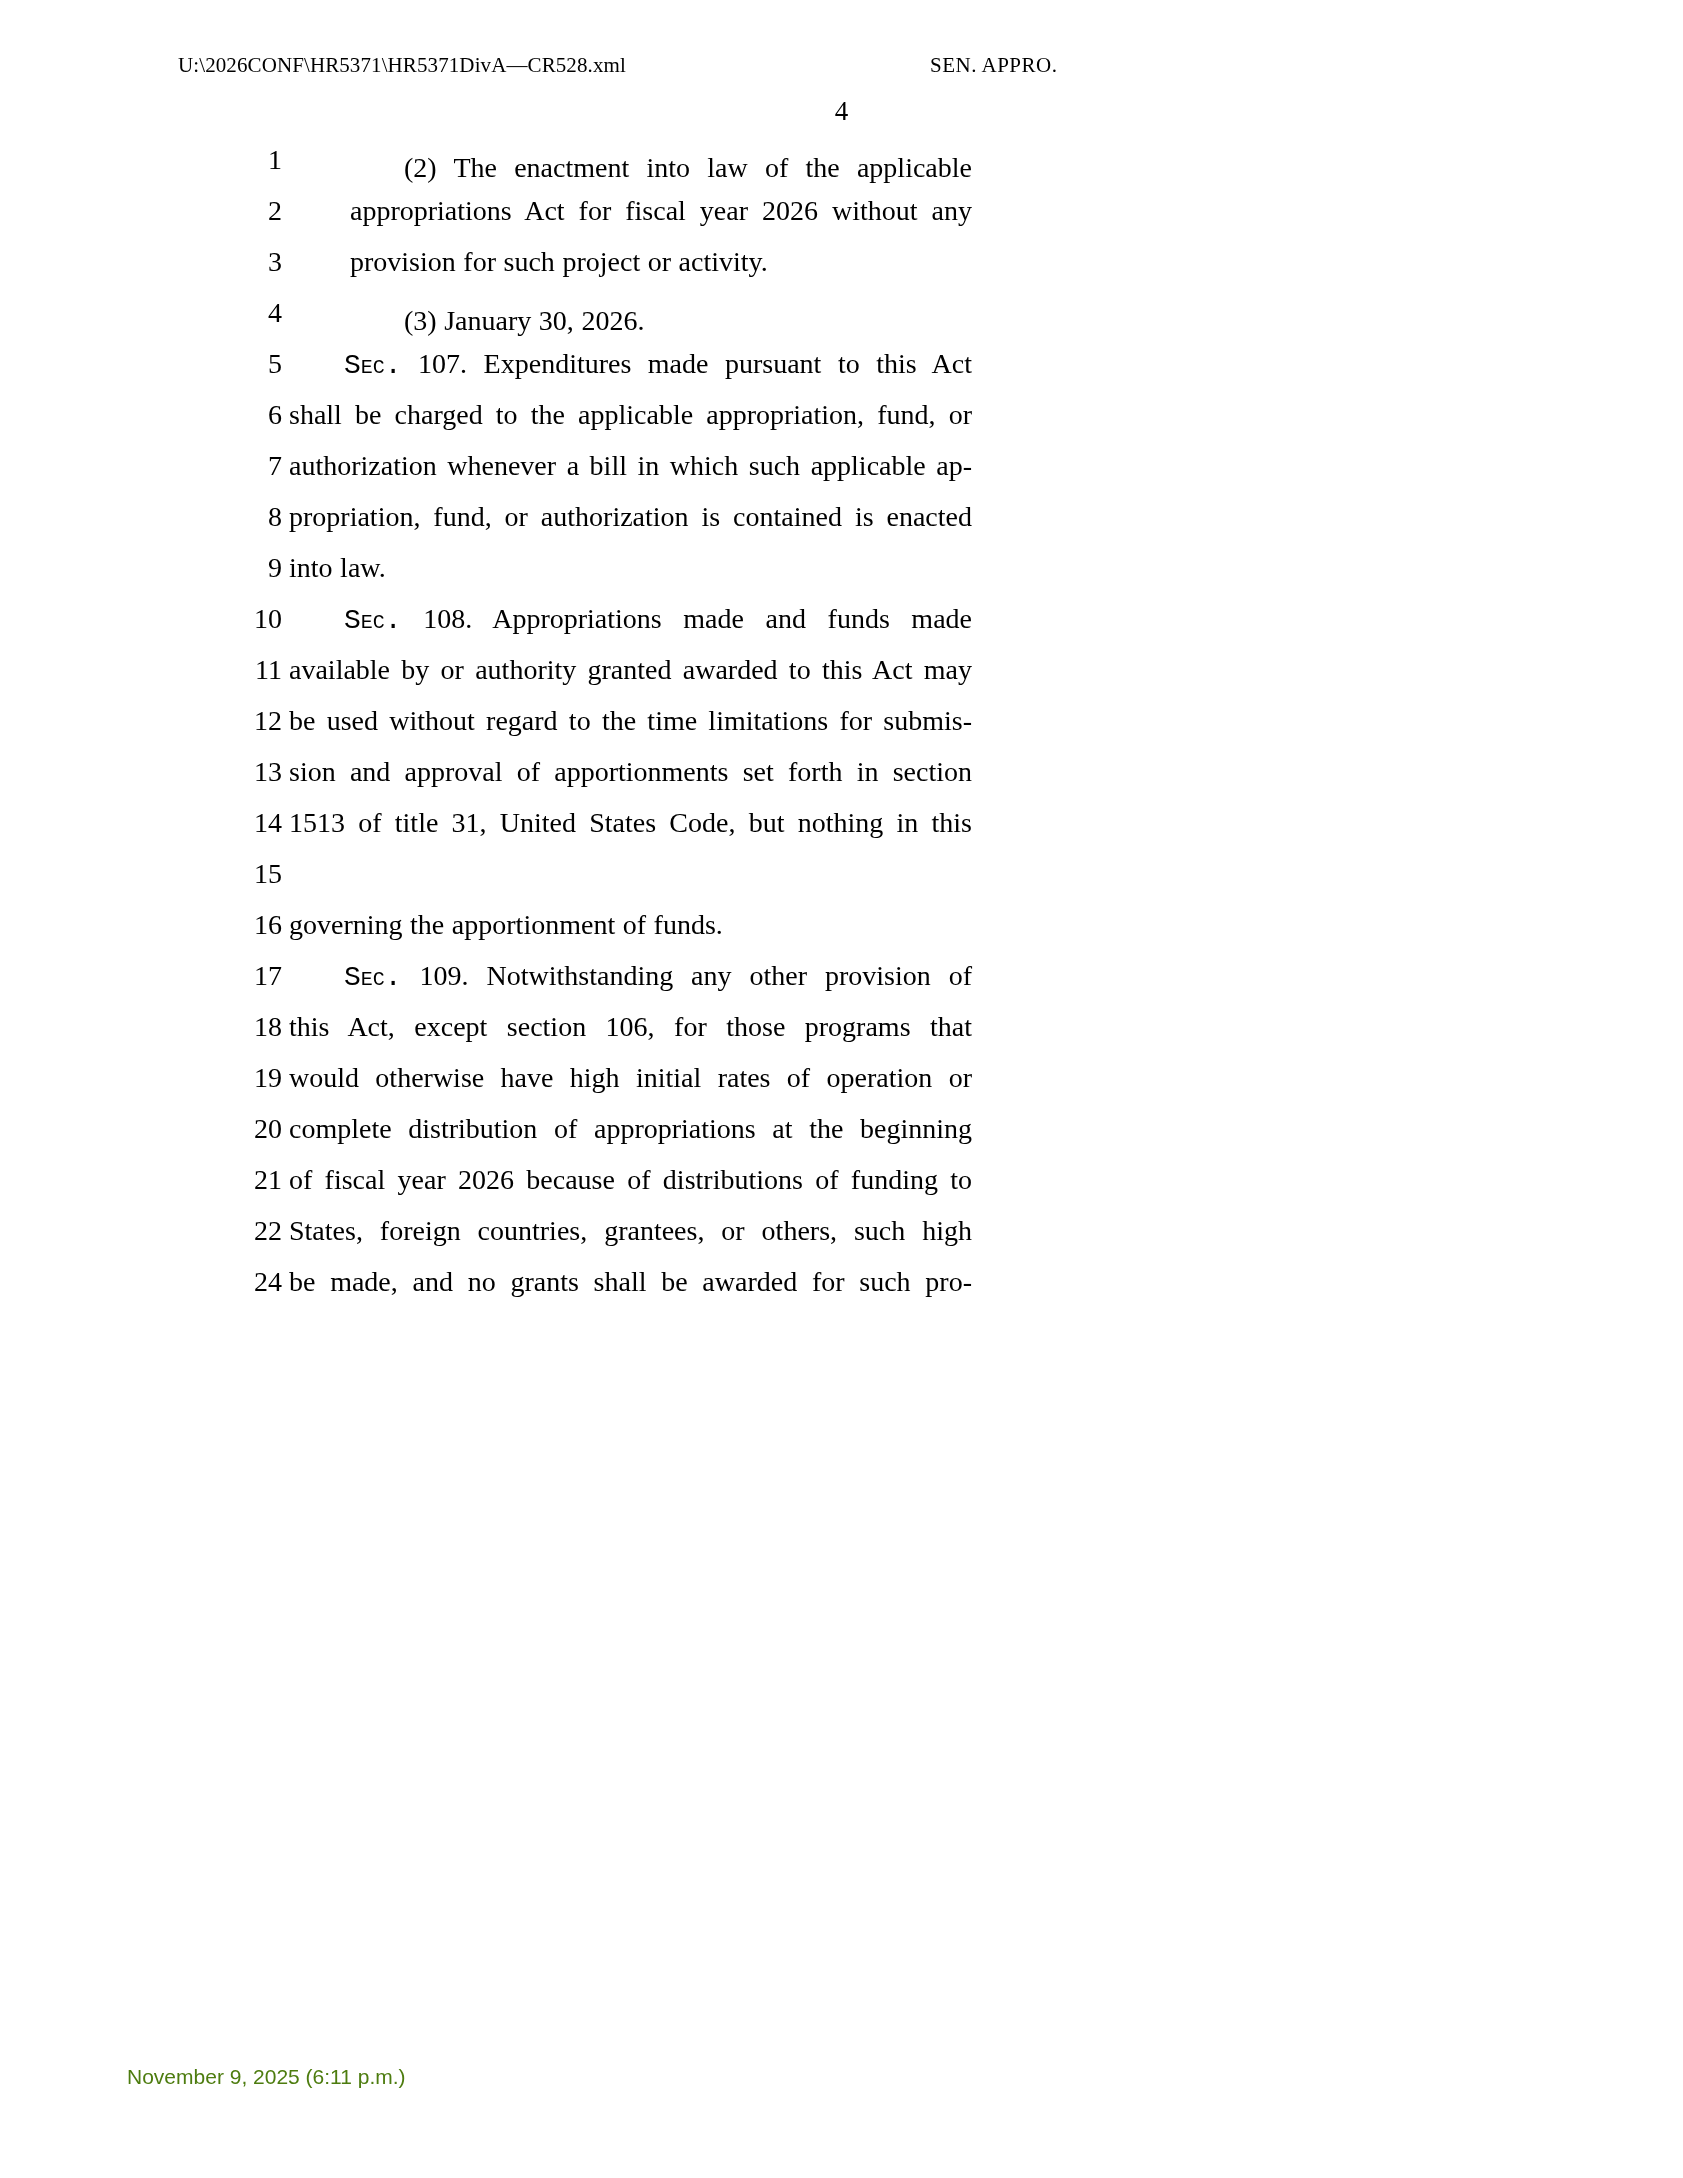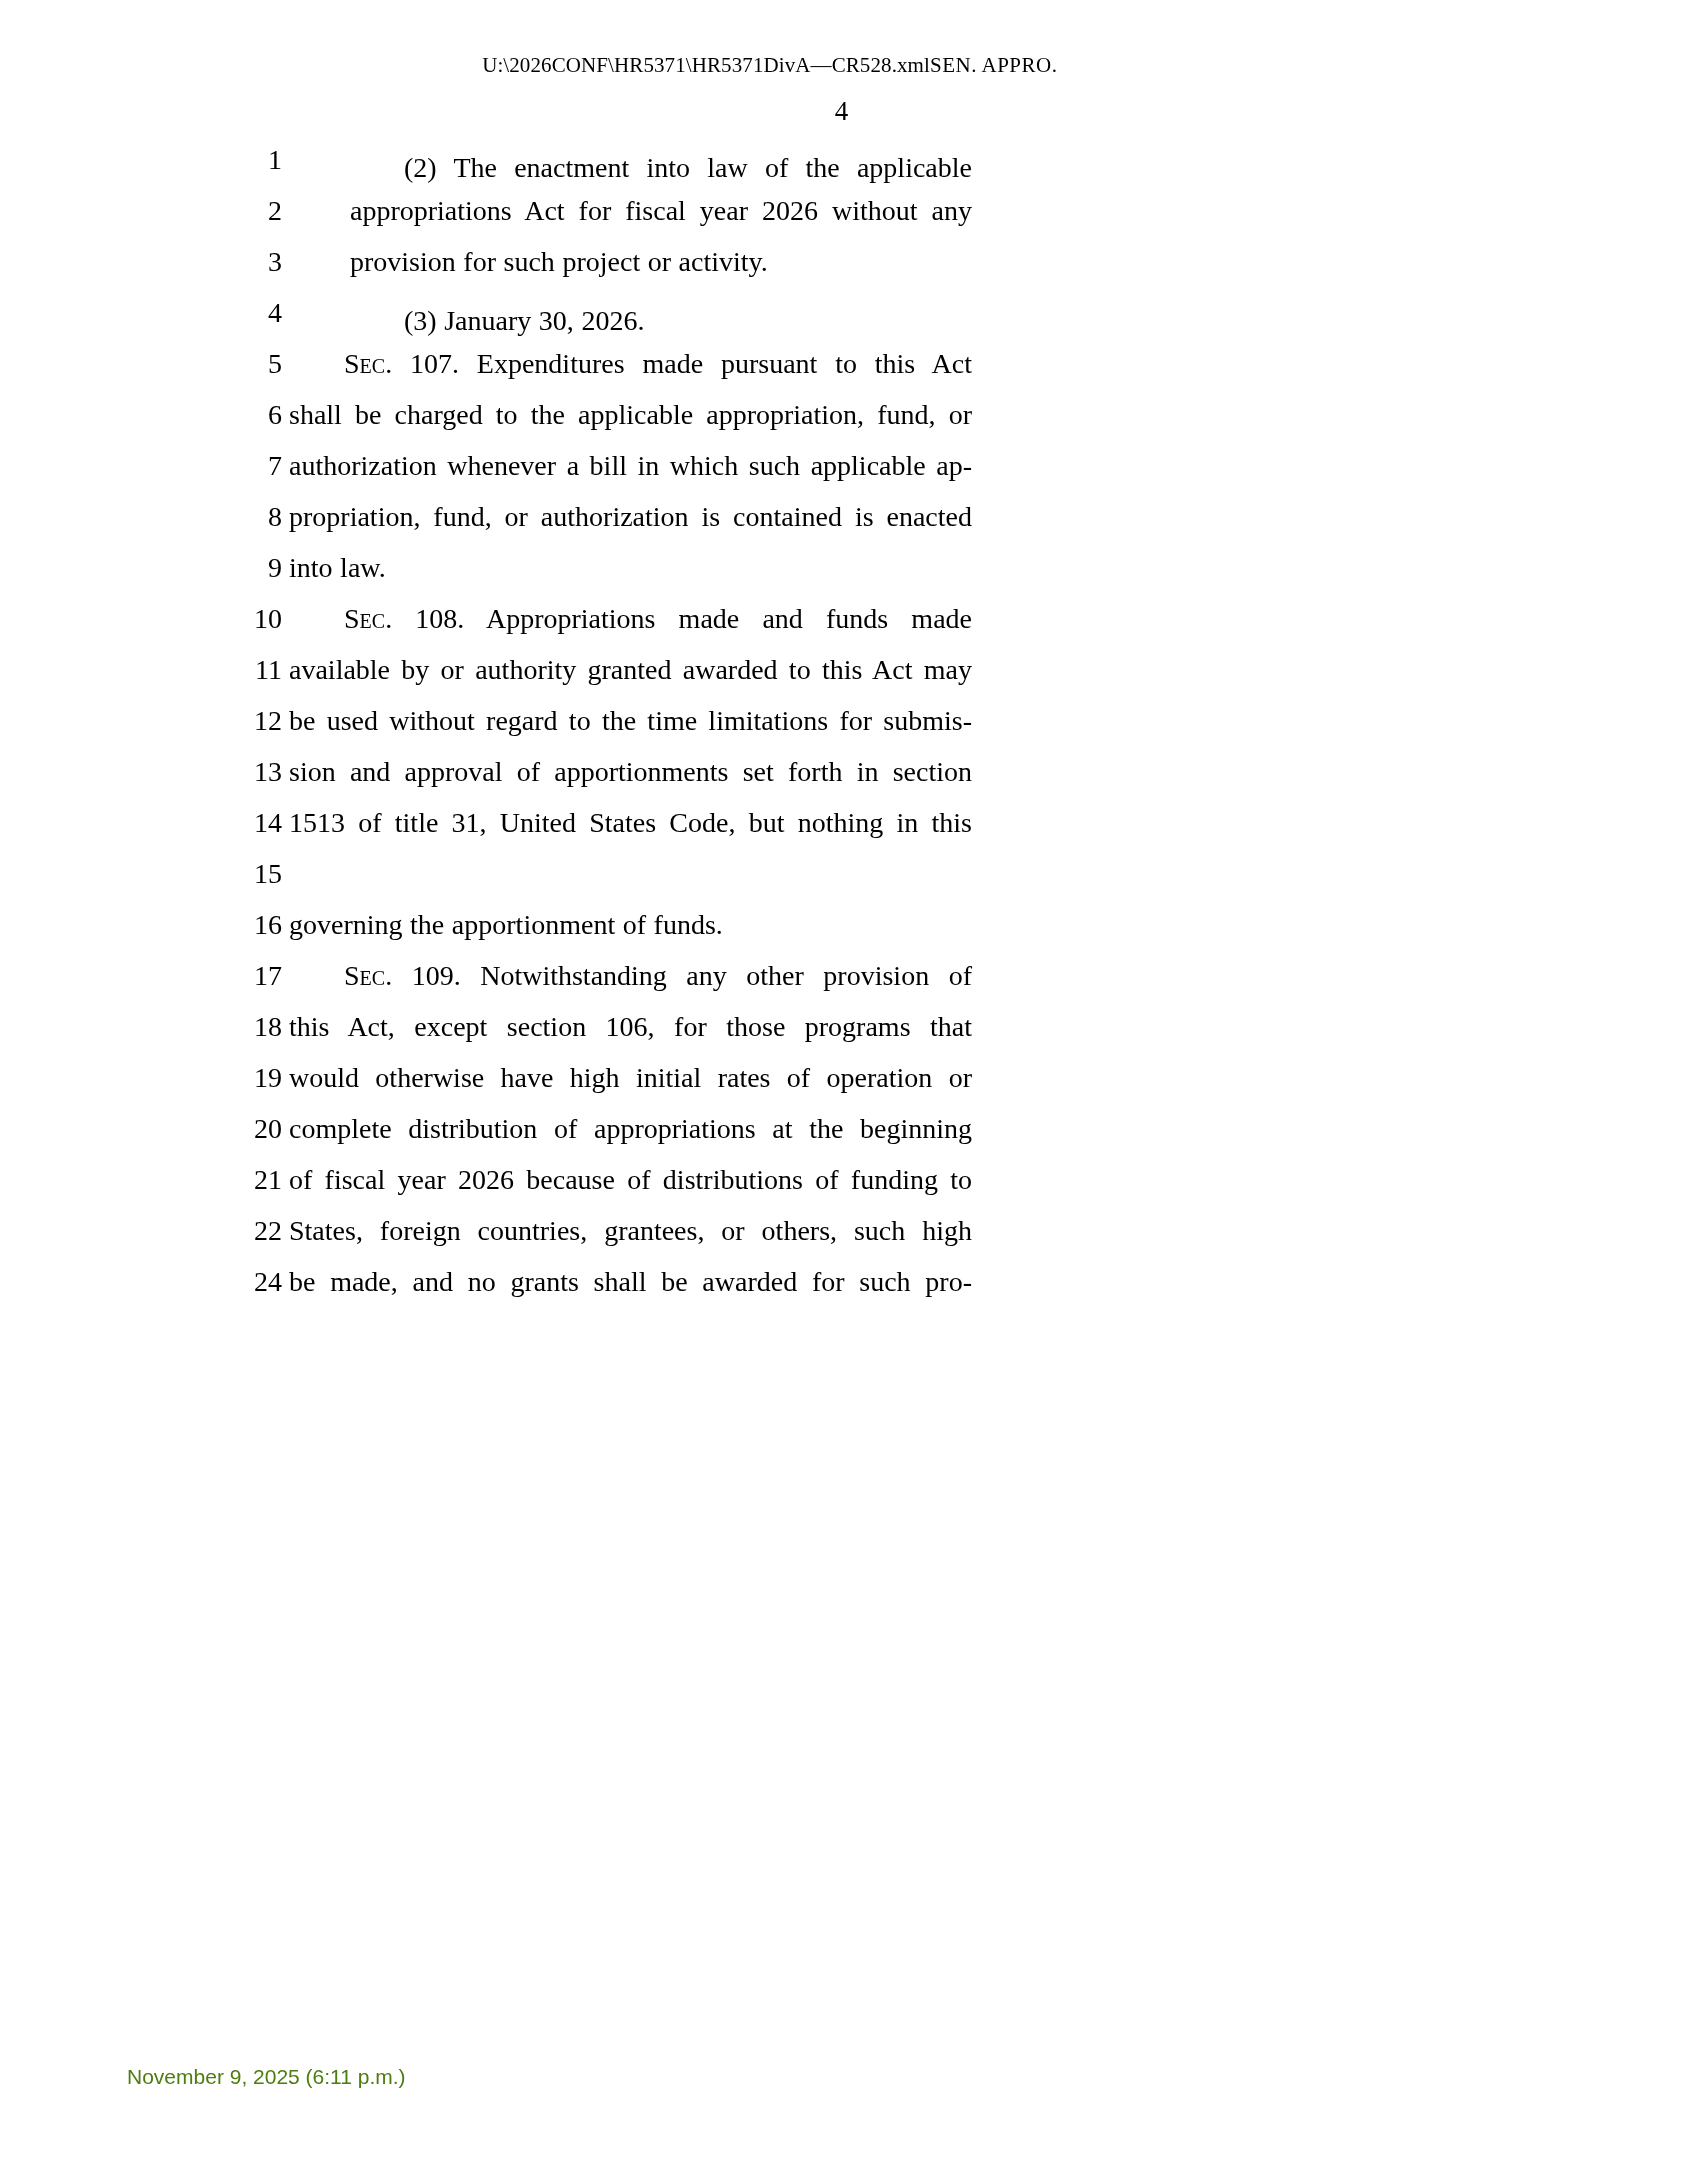--- a/index.html
+++ b/index.html
@@ -31,21 +31,21 @@
     width: 1327px;
     display: flex;
     justify-content: flex-start;
     align-items: baseline;
     font-size: 21px;
     letter-spacing: 0.1px;
     white-space: nowrap;
   }
   .head-file {
     width: 752px;
-    text-align: right;
+    text-align: left;
   }
   .head-right {
     text-align: left;
     letter-spacing: 0.5px;
   }
 
   
   .folio {
     position: absolute;
     left: 0;
@@ -110,20 +110,21 @@
   }
   
   .line-text.hang-sub {
     left: 55px;
     padding-left: 61px;
     width: 622px;
   }
 
   .smallcaps {
     font-variant: small-caps;
+    font-family: Liberation Mono, monospace;
   }
 
   
   .w-loose { word-spacing: 0.32em; }
   .w-loose2 { word-spacing: 0.18em; }
   .w-tight { word-spacing: 0.02em; }
 
   
   .footer-stamp {
     position: absolute;

